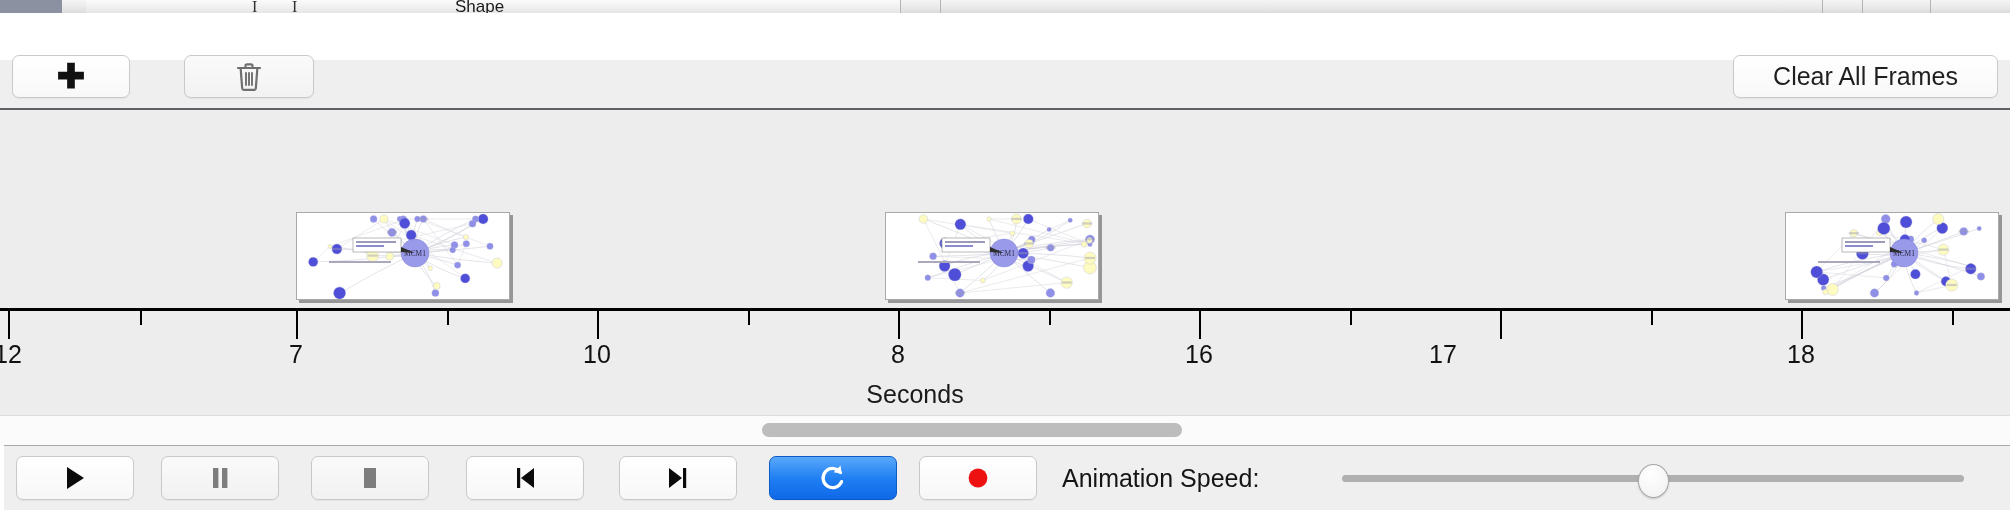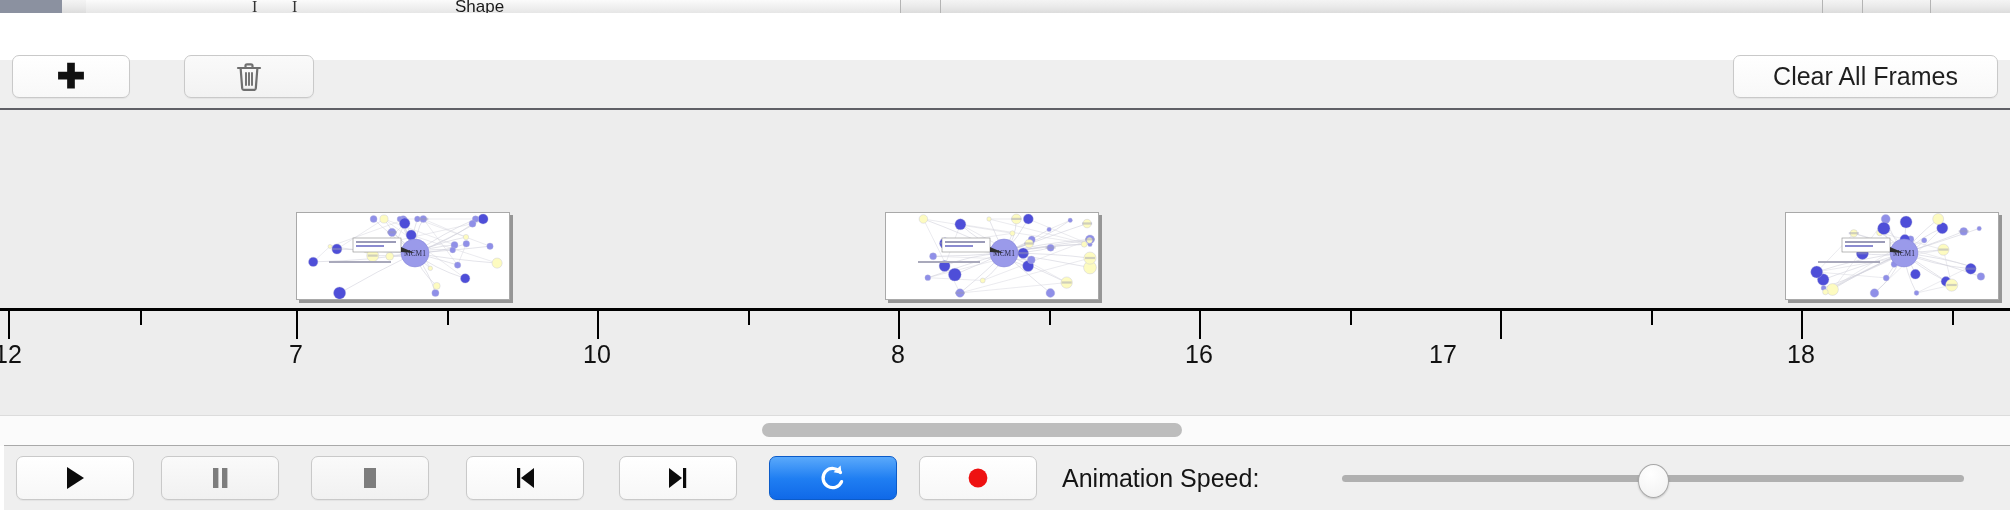--- a/index.html
+++ b/index.html
@@ -521,20 +521,23 @@
         <div class="tick-label" style="left: 1801px; text-align: right;">18</div>
         <div class="tick minor" style="left: 140px;"></div>
         <div class="tick minor" style="left: 447px;"></div>
         <div class="tick minor" style="left: 748px;"></div>
         <div class="tick minor" style="left: 1049px;"></div>
         <div class="tick minor" style="left: 1350px;"></div>
         <div class="tick minor" style="left: 1651px;"></div>
         <div class="tick minor" style="left: 1952px;"></div>
       </div>
 
+    <div class="axis-title">
+      <span>Seconds</span>
+    </div>
   </div>
 
   <div class="hscroll-area">
     <div class="hscroll-thumb"></div>
   </div>
 
   <div class="controlbar">
     <div id="cbtn-host">
         <div class="cbtn" style="left: 12px; width: 118px;">
           <span style="display: flex;">

